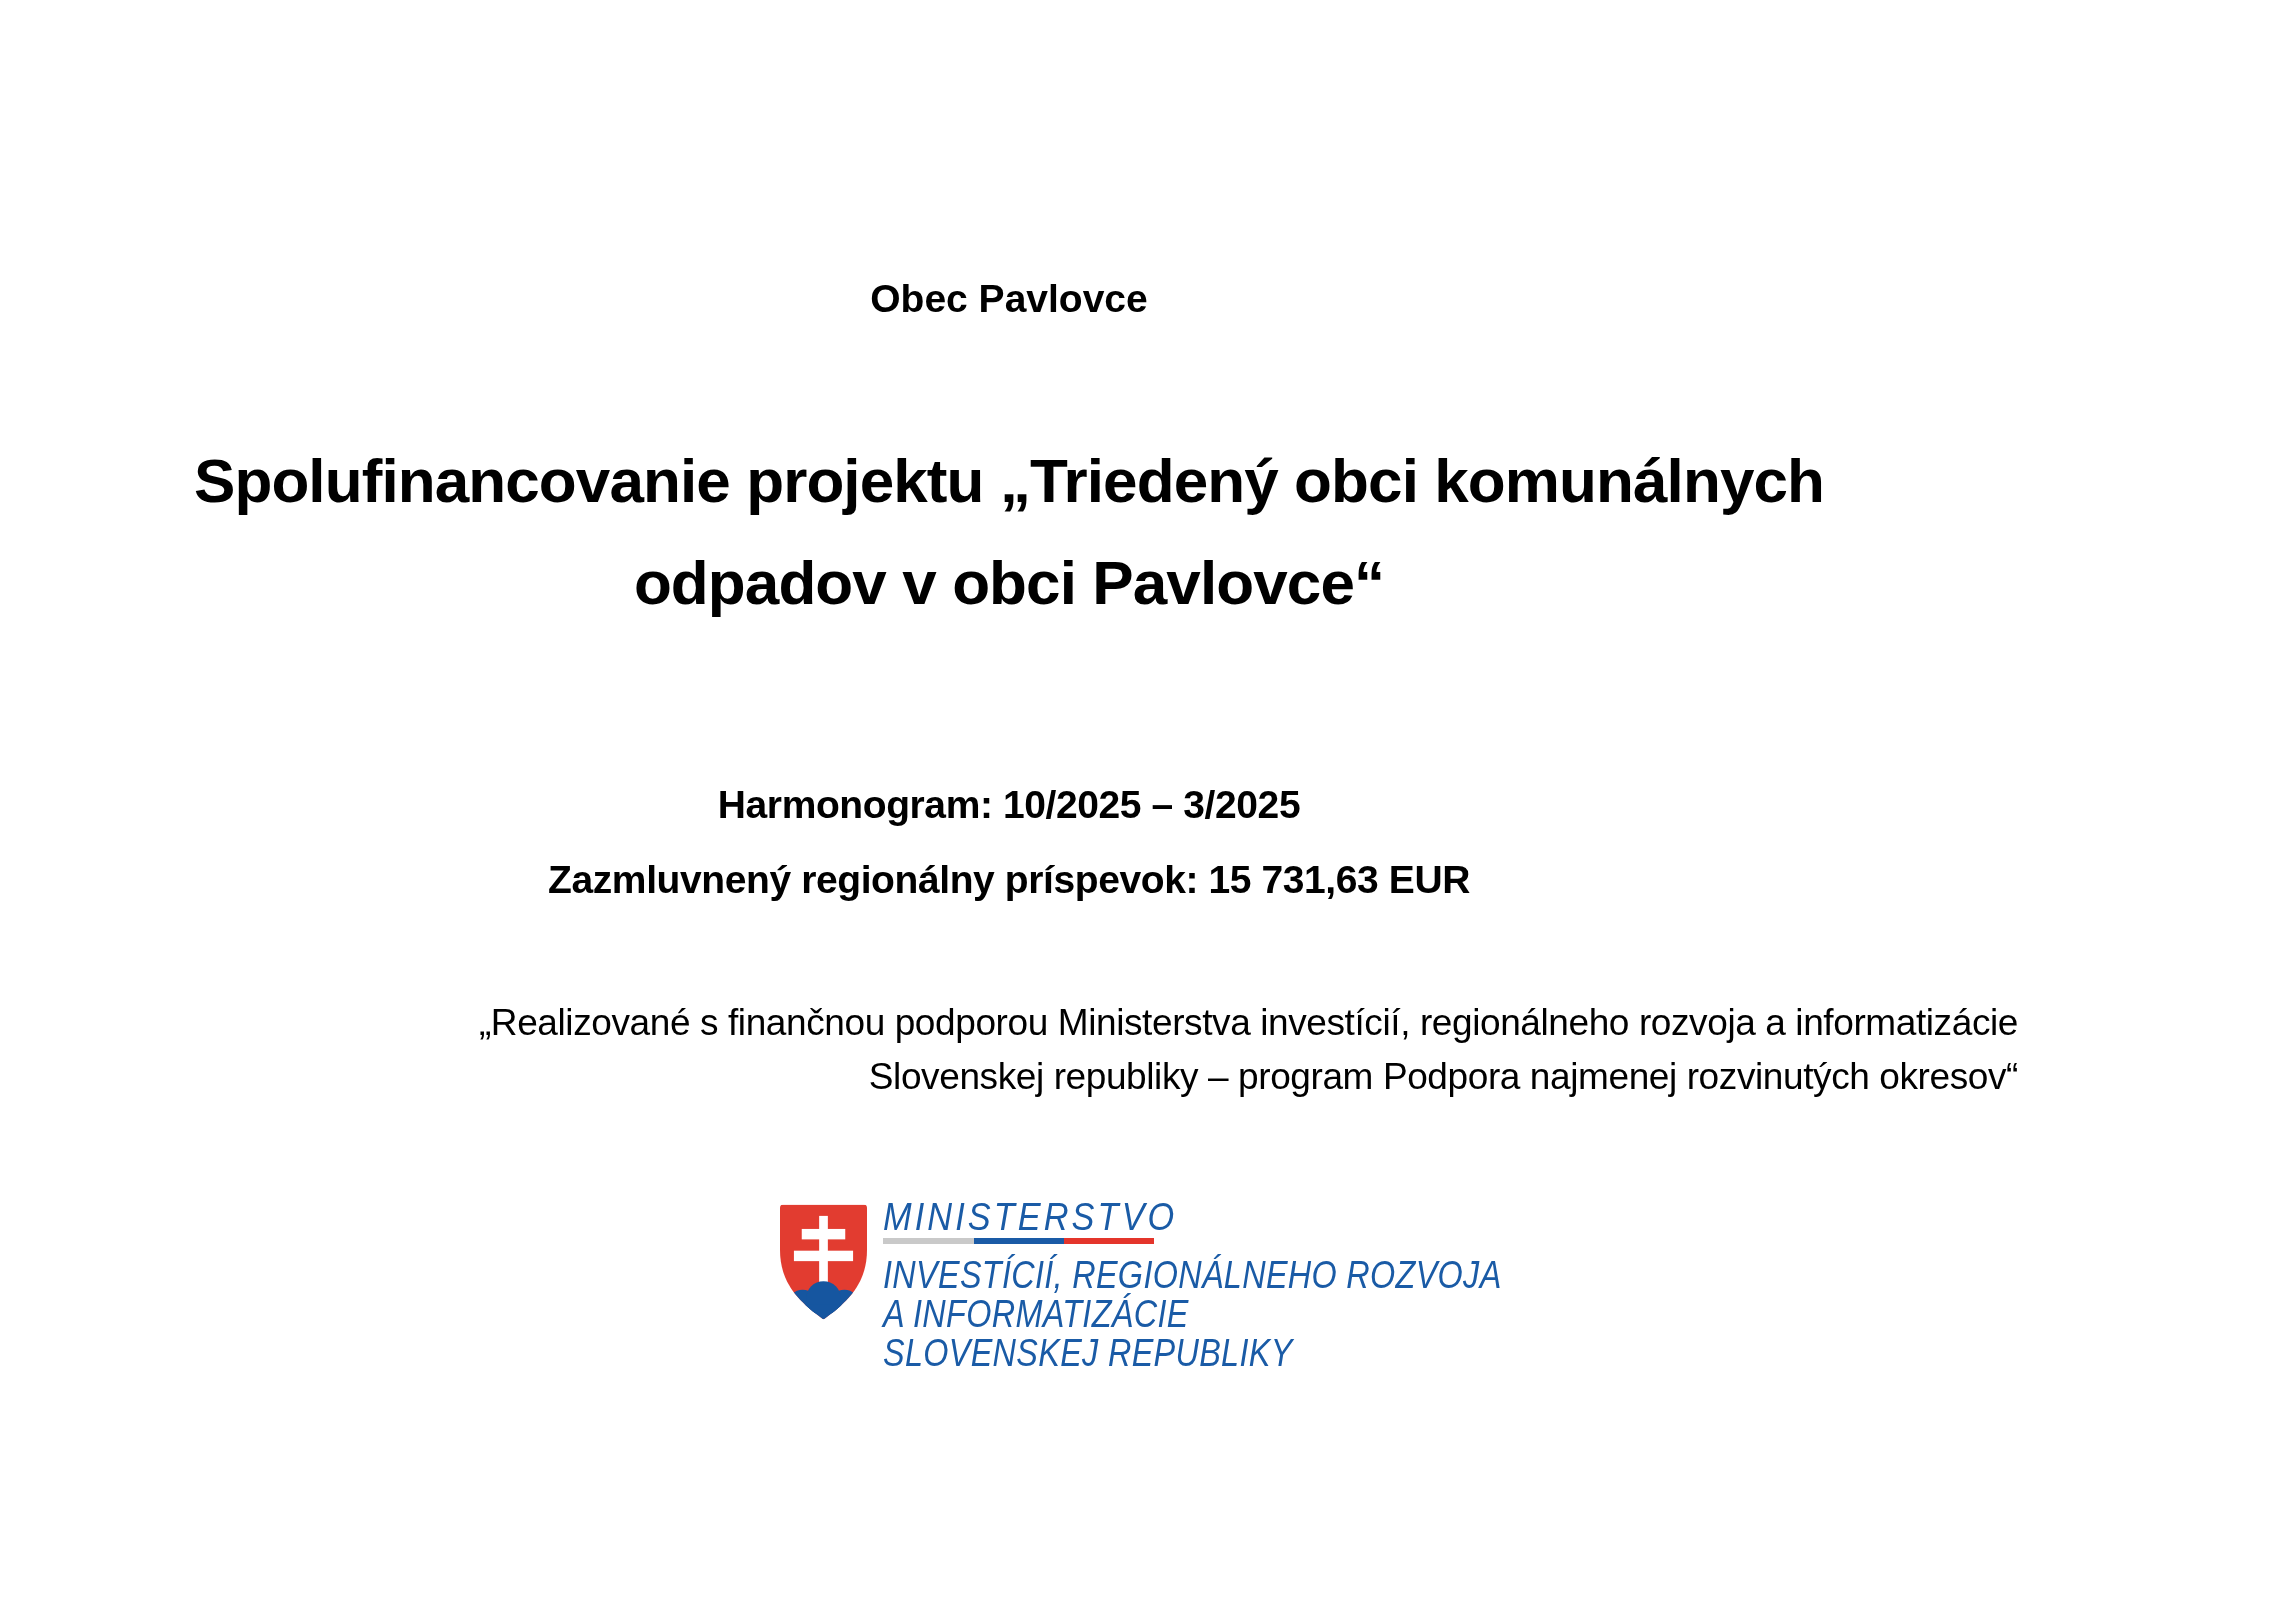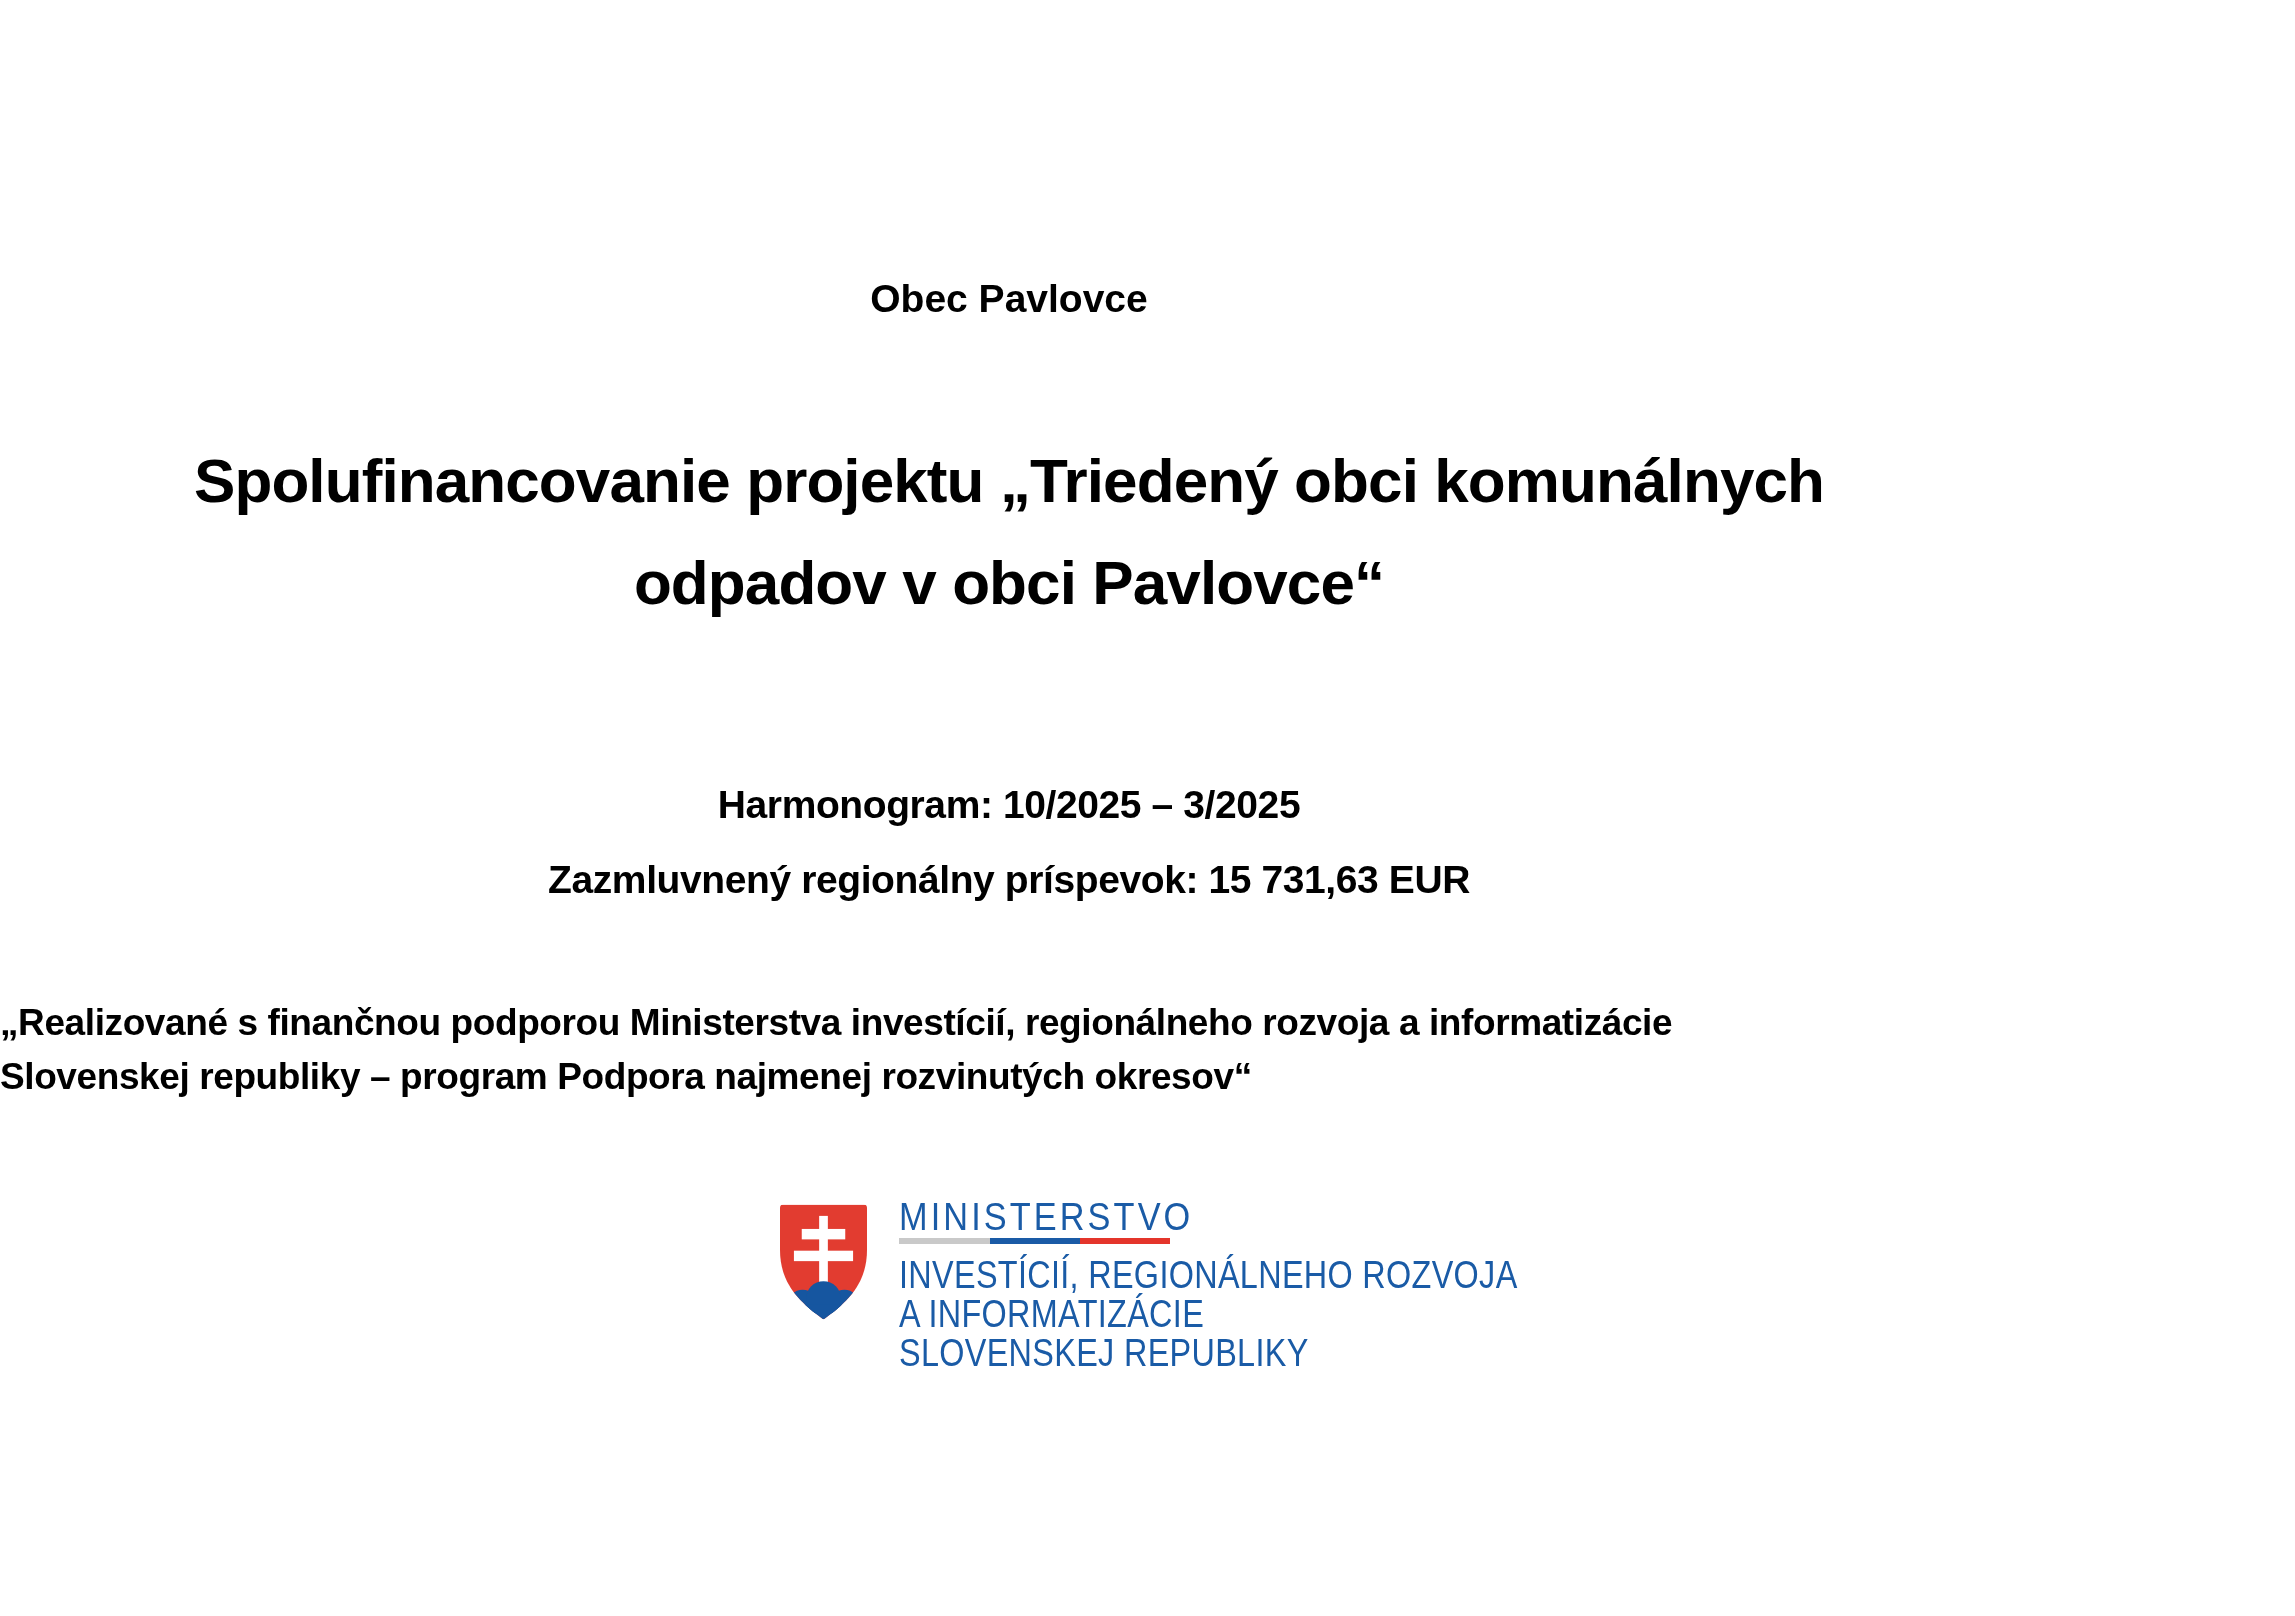--- a/index.html
+++ b/index.html
@@ -45,36 +45,37 @@
   .contribution-line {
     top: 858px;
     font-size: 39px;
     letter-spacing: -0.4px;
   }
   .funding-note {
     position: absolute;
     top: 996px;
     left: 0;
     right: 0;
-    text-align: left;
+    text-align: right;
     font-size: 37px;
     line-height: 54px;
-    font-weight: bold;
+    font-weight: normal;
     letter-spacing: -0.4px;
   }
   .funding-note span { display: block; }
 
   
   .ministry-logo {
     position: absolute;
     left: 780px;
     top: 1204px;
     display: flex;
     align-items: flex-start;
-    gap: 32px;
+    gap: 16px;
+    font-style: italic;
   }
   .coat-svg { display: block; flex: 0 0 auto; }
   .logo-text { display: flex; flex-direction: column; }
   .logo-ministerstvo {
     font-size: 39px;
     line-height: 39px;
     margin-top: -7px;
     color: var(--logo_blue, #1a5ba6);
     letter-spacing: 3.5px;
     white-space: nowrap;

